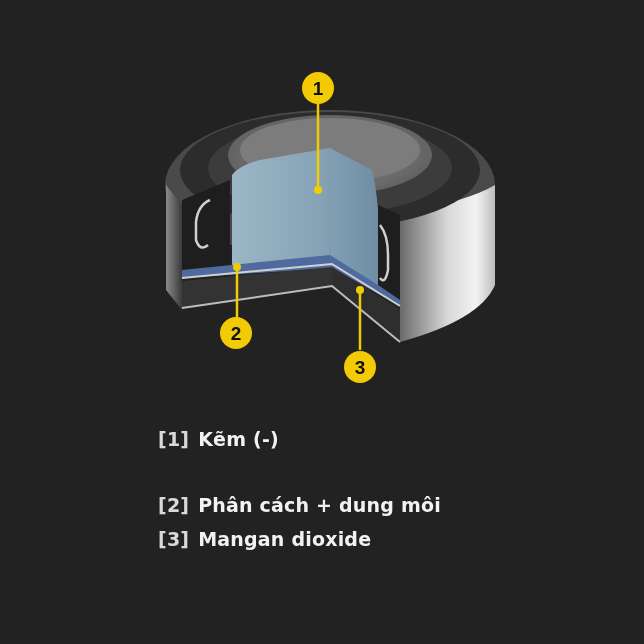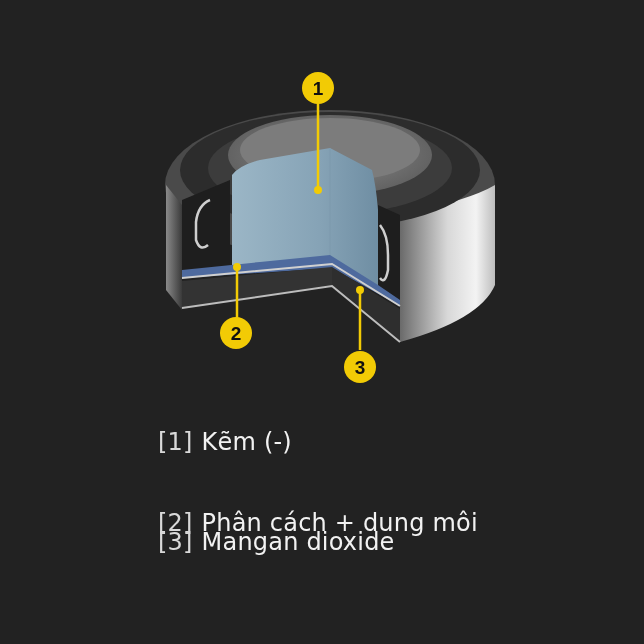--- a/index.html
+++ b/index.html
@@ -1,19 +1,19 @@
 <!DOCTYPE html>
 <html><head>
 <meta charset="utf-8">
 <style>
   html, body { margin:0; padding:0; }
   body { width:644px; height:644px; background:#222222; position:relative; overflow:hidden; font-family:"DejaVu Sans", sans-serif; }
   .diagram { position:absolute; left:0; top:0; width:644px; height:400px; }
   .legend { position:absolute; left:158px; top:0; }
-  .legend-item { position:absolute; left:0; white-space:nowrap; color:#f2f2f2; font-weight:normal; font-size:24px; letter-spacing:0.2px; }
+  .legend-item { position:absolute; left:0; white-space:nowrap; color:#f2f2f2; font-weight:bold; font-size:19px; letter-spacing:0.2px; }
   .legend-item .num { color:#d9d9d9; margin-right:9px; }
 </style>
 </head>
 <body>
 
 <div class="diagram">
   <svg width="644" height="400" viewBox="0 0 644 400">
     <defs>
       <linearGradient id="shellSide" x1="0" x2="1" y1="0" y2="0">
         <stop offset="0" stop-color="#6a6a6a"></stop>
@@ -85,19 +85,19 @@
       <circle cx="360" cy="367" r="16" fill="#F2CB05"></circle>
       <text x="360" y="374" text-anchor="middle" font-family="Liberation Sans, sans-serif" font-weight="bold" font-size="19" fill="#111">3</text>
     </g>
   </svg>
 </div>
 
 <div class="legend">
   <div class="legend-item" style="top:428px">
     <span class="num">[1]</span><span>Kẽm (-)</span>
   </div>
-  <div class="legend-item" style="top:509px">
+  <div class="legend-item" style="top:494px">
     <span class="num">[2]</span><span>Phân cách + dung môi</span>
   </div>
   <div class="legend-item" style="top:528px">
     <span class="num">[3]</span><span>Mangan dioxide</span>
   </div>
 </div>
 
 </body></html>

